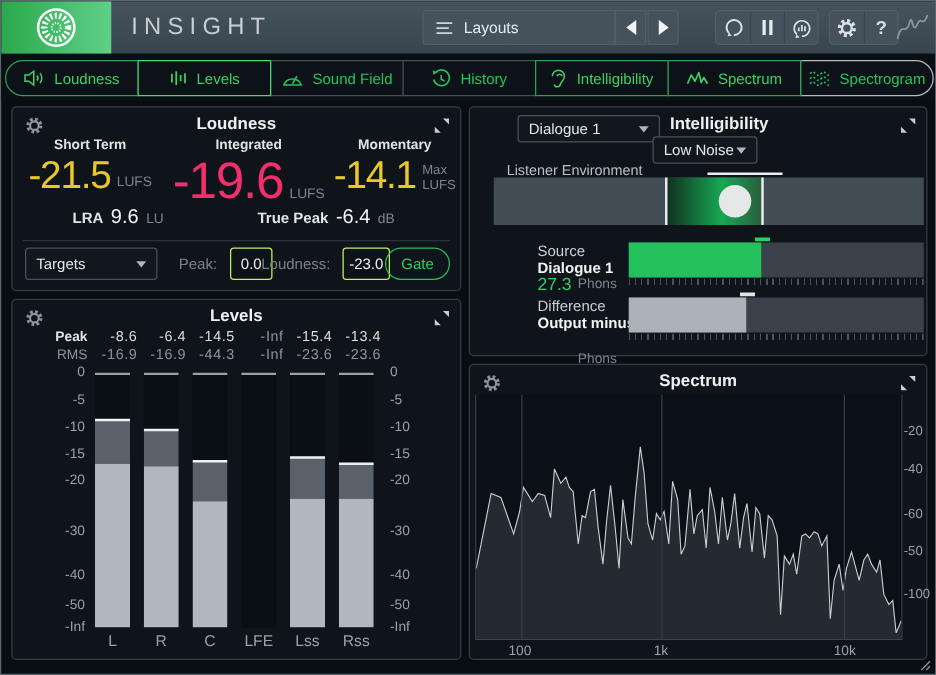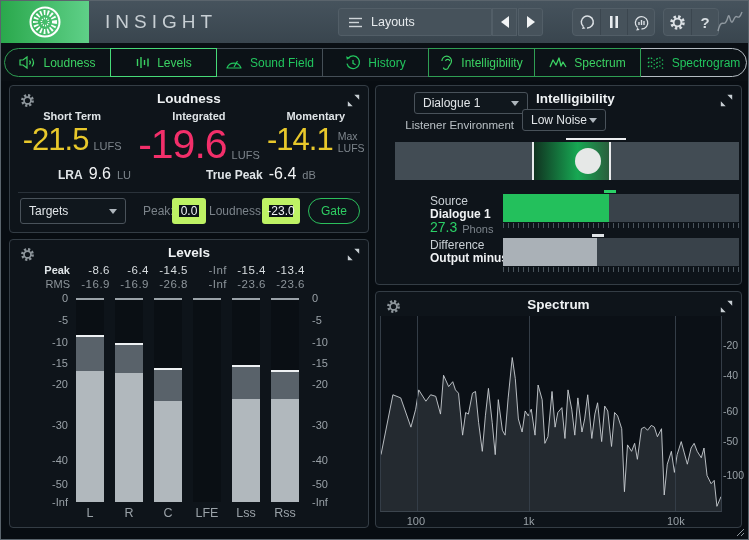--- a/index.html
+++ b/index.html
@@ -70,22 +70,22 @@
   .lr-val{font-size:16px;color:#f2f4f5;}
   .lr-unit{font-size:11px;color:#7d858c;}
   .loud-sep{position:absolute;left:8px;right:8px;top:106px;height:1px;background:#2a323a;}
   .ctl{position:absolute;top:112px;height:26px;font-size:12px;}
   .select{background:#10171d;border:1px solid #49525a;border-radius:3px;color:#e2e6e9;
     display:flex;align-items:center;justify-content:space-between;padding:0 8px;}
   #targets-select{left:10px;width:106px;}
   .chev{width:0;height:0;border-left:4px solid transparent;border-right:4px solid transparent;border-top:5px solid #aeb6bc;}
   .ctl-label{color:#7b838a;display:flex;align-items:center;}
   #peak-label{left:133px;} #loudness-label{left:199px;}
-  .num-input{background:#0c1217;border:7px solid #bef264;border-radius:3px;color:#f0f2f4;
-    display:flex;align-items:center;justify-content:center;}
+  .num-input{background:#0c1217;border:1px solid #bef264;border-radius:3px;color:#f0f2f4;
+    display:flex;align-items:center;justify-content:center;margin-left:12px;}
   #peak-input{left:162px;width:34px;}
   #loudness-input{left:252px;width:38px;}
   #gate-button{left:298px;width:52px;border:1px solid #2bbf5c;border-radius:13px;color:#2fce63;
     display:flex;align-items:center;justify-content:center;background:transparent;}
   
   .lv-rowlab{position:absolute;width:52px;text-align:right;font-size:11px;}
   #peak-rowlab{left:8px;top:24px;font-weight:bold;color:#dfe4e7;}
   #rms-rowlab{left:8px;top:38px;color:#8d959b;}
   .lv-vals{position:absolute;left:0;top:0;width:100%;}
   .lv-v{position:absolute;width:40px;text-align:right;font-size:11.5px;letter-spacing:0.5px;}
@@ -93,31 +93,31 @@
   .meter{position:absolute;top:58px;width:28px;height:204px;background:#0a0f14;overflow:hidden;}
   .meter .cap{position:absolute;left:0;top:0;width:100%;height:2px;background:#9aa2a8;}
   .meter .seg-mid{position:absolute;left:0;width:100%;background:#59626a;}
   .meter .seg-rms{position:absolute;left:0;width:100%;background:#b1b8bd;}
   .meter .seg-peak{position:absolute;left:0;width:100%;height:2px;background:#eef1f3;}
   .scale-lab{position:absolute;font-size:11px;color:#99a1a7;transform:translateY(-50%);}
   .ch-lab{position:absolute;top:266px;width:40px;text-align:center;font-size:12.5px;color:#9aa2a8;}
   
   #dialogue-select{position:absolute;left:38px;top:6px;width:114px;height:22px;font-size:12px;}
   #intel-title{position:absolute;left:160px;top:5px;font-size:13.5px;font-weight:bold;color:#eef1f3;}
-  .le-label{position:absolute;left:8px;top:33px;width:130px;text-align:right;font-size:11.5px;color:#b9c0c5;}
+  .le-label{position:absolute;left:8px;top:45px;width:130px;text-align:right;font-size:11.5px;color:#b9c0c5;}
   #le-select{position:absolute;left:146px;top:13px;width:84px;height:22px;font-size:12px;margin-top:10px;}
   .le-underline{position:absolute;left:190px;top:52px;width:60px;height:2px;background:#eceef0;}
   .range-strip{position:absolute;left:19px;top:56px;width:344px;height:38px;background:#424c54;}
   .range-zone{position:absolute;top:0;height:100%;
     background:linear-gradient(90deg,#10301f,#17a853 58%,#2a5c3c);}
   .range-line{position:absolute;top:0;width:2px;height:100%;background:#e8eaec;}
   .range-knob{position:absolute;top:6px;width:26px;height:26px;border-radius:50%;background:#e6e8e7;}
   .im-label{position:absolute;left:54px;font-size:12px;color:#c9cfd4;}
   .im-sub{position:absolute;left:54px;font-size:12px;font-weight:bold;color:#f0f2f4;white-space:nowrap;}
-  .im-val{position:absolute;left:54px;font-size:14px;display:flex;align-items:flex-end;gap:5px;}
+  .im-val{position:absolute;left:54px;font-size:14px;display:flex;align-items:center;gap:5px;}
   .im-val .u{font-size:11px;color:#7d858c;}
   .im-bar{position:absolute;left:127px;width:236px;height:28px;background:#39424a;}
   .im-fill{position:absolute;left:0;top:0;height:100%;}
   .im-tick{position:absolute;height:3px;}
   .im-ticks{position:absolute;left:127px;width:236px;height:5px;
     background:repeating-linear-gradient(90deg,#4a545c 0 1px,transparent 1px 5px);}
   
   .plot{position:absolute;left:4px;top:24px;width:342px;height:196px;background:#0b1016;
     border-left:1px solid #343d47;border-right:1px solid #343d47;border-bottom:1px solid #3c454e;}
   .grid-v{position:absolute;top:0;width:1px;height:100%;background:#343d47;}
@@ -350,21 +350,21 @@
 
     <div class="lv-rowlab" id="peak-rowlab">Peak</div>
     <div class="lv-rowlab" id="rms-rowlab">RMS</div>
 
     <div class="lv-vals" id="levels-values">
         <div class="lv-v pk" style="left: 60px; top: 24px;">-8.6</div>
         <div class="lv-v rm" style="left: 60px; top: 38px;">-16.9</div>
         <div class="lv-v pk" style="left: 99px; top: 24px;">-6.4</div>
         <div class="lv-v rm" style="left: 99px; top: 38px;">-16.9</div>
         <div class="lv-v pk" style="left: 138px; top: 24px;">-14.5</div>
-        <div class="lv-v rm" style="left: 138px; top: 38px;">-26.8</div>
+        <div class="lv-v rm" style="left: 138px; top: 38px;">-44.3</div>
         <div class="lv-v pk dim" style="left: 177px; top: 24px;">-Inf</div>
         <div class="lv-v rm" style="left: 177px; top: 38px;">-Inf</div>
         <div class="lv-v pk" style="left: 216px; top: 24px;">-15.4</div>
         <div class="lv-v rm" style="left: 216px; top: 38px;">-23.6</div>
         <div class="lv-v pk" style="left: 255px; top: 24px;">-13.4</div>
         <div class="lv-v rm" style="left: 255px; top: 38px;">-23.6</div>
       </div>
     <div id="levels-meters">
         <div class="meter" style="left: 66px;">
           <div class="cap"></div>

